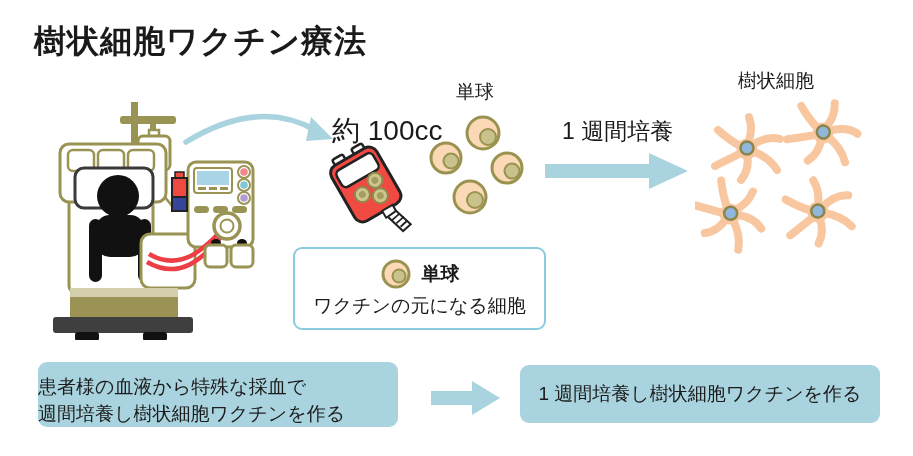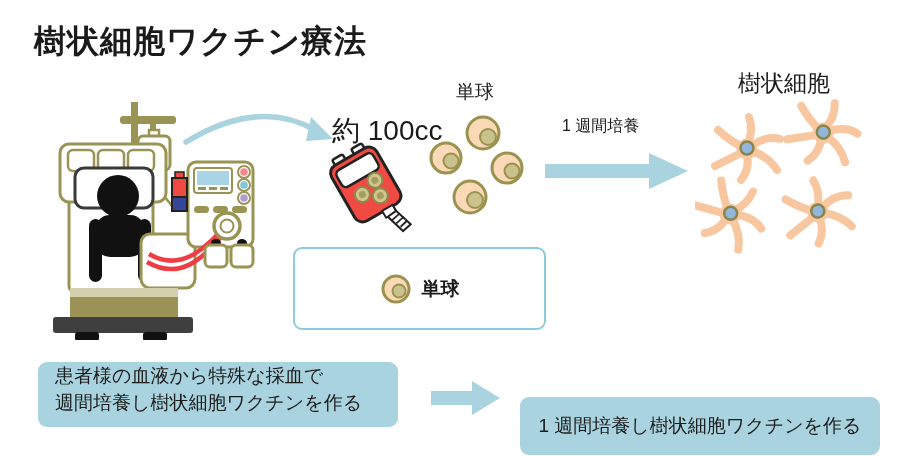--- a/index.html
+++ b/index.html
@@ -7,41 +7,41 @@
     position:relative;width:913px;height:456px;background:#ffffff;
     font-family:"Liberation Sans",sans-serif;overflow:hidden;color:#1a1a1a;
   }
   .abs{position:absolute;}
   .page-title{
     left:34px;top:20px;font-size:32px;font-weight:bold;letter-spacing:1px;color:#1a1a1a;
   }
   .lbl{color:#1a1a1a;white-space:nowrap;}
   .lbl-blood{left:332px;top:112px;font-size:28px;}
   .lbl-monocyte{left:456px;top:79px;font-size:19px;}
-  .lbl-culture{left:562px;top:116px;font-size:16px;}
-  .lbl-dendritic{left:738px;top:68px;font-size:23px;}
+  .lbl-culture{left:562px;top:116px;font-size:23px;}
+  .lbl-dendritic{left:738px;top:68px;font-size:19px;}
   .legend-box{
     left:293px;top:247px;width:253px;height:83px;background:#fff;
     border:2px solid #8ccade;border-radius:9px;box-sizing:border-box;
     display:flex;flex-direction:column;align-items:center;justify-content:center;gap:3px;
   }
   .legend-row1{display:flex;align-items:center;gap:10px;}
   .legend-cell-name{font-size:19px;font-weight:600;}
   .legend-desc{font-size:19px;}
   .step-box{
     background:#a9d3de;border-radius:9px;box-sizing:border-box;color:#1c1c1c;
   }
   .step1{
     left:38px;top:362px;width:360px;height:65px;
-    display:flex;flex-direction:column;justify-content:flex-start;
-    padding-left:17px;font-size:19px;line-height:27px;
+    display:flex;flex-direction:column;justify-content:flex-end;
+    font-size:19px;line-height:27px;
   }
   .step2{
     left:520px;top:365px;width:360px;height:58px;
-    display:flex;align-items:center;justify-content:center;font-size:19px;margin-top:32px;
+    display:flex;align-items:center;justify-content:center;font-size:19px;
   }
   svg{display:block;}
 </style>
 </head>
 <body>
 
 <div class="canvas">
 
   <div class="abs page-title">樹状細胞ワクチン療法</div>
 
@@ -181,20 +181,21 @@
   <div class="abs lbl lbl-dendritic">樹状細胞</div>
 
   <div class="abs legend-box">
     <div class="legend-row1">
       <svg width="32" height="32" viewBox="0 0 32 32">
         <circle cx="16" cy="16" r="13" fill="#fcd9b6" stroke="#99934f" stroke-width="3"></circle>
         <circle cx="19" cy="18" r="6.5" fill="#c9c28d" stroke="#99934f" stroke-width="2"></circle>
       </svg>
       <span class="legend-cell-name">単球</span>
     </div>
+    <div class="legend-desc">ワクチンの元になる細胞</div>
   </div>
 
   <div class="abs step-box step1">
     <div>患者様の血液から特殊な採血で</div>
     <div>週間培養し樹状細胞ワクチンを作る</div>
   </div>
 
   <svg class="abs" style="left:431px;top:381px;" width="70" height="34" viewBox="0 0 70 34">
     <rect x="0" y="10" width="42" height="14" fill="#a9d3de"></rect>
     <polygon points="41,0 69,17 41,34" fill="#a9d3de"></polygon>

